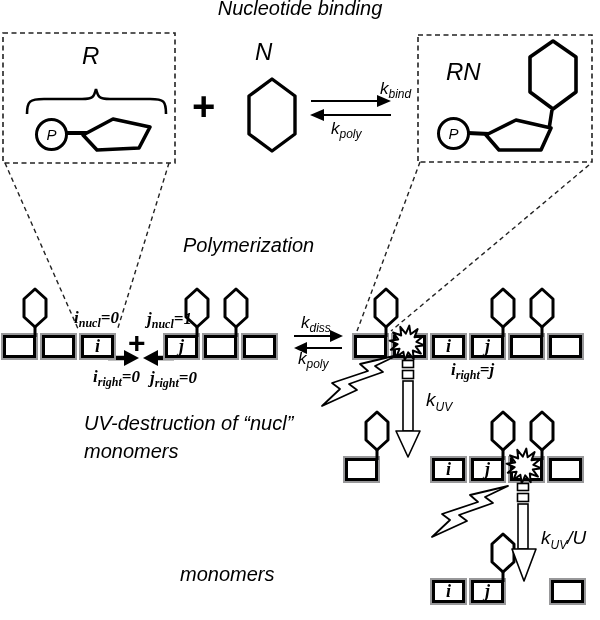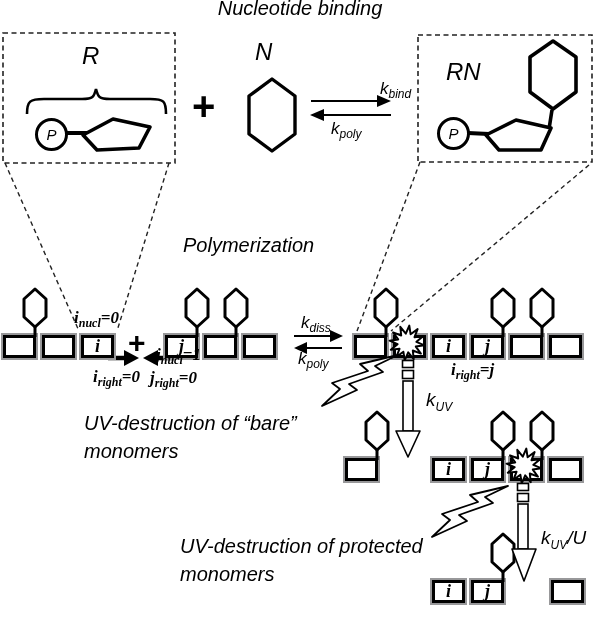--- a/index.html
+++ b/index.html
@@ -105,28 +105,27 @@
     </div>
 
   <div class="txt kl" style="left:332px;top:79px;margin-left:48px;"><span>k</span><sub>bind</sub></div>
   <div class="txt kl" style="left:331px;top:119px;"><span>k</span><sub>poly</sub></div>
   <div class="txt kl" style="left:301px;top:313px;"><span>k</span><sub>diss</sub></div>
   <div class="txt kl" style="left:298px;top:349px;"><span>k</span><sub>poly</sub></div>
   <div class="txt kl" style="left:426px;top:389px;font-size:19px;"><span>k</span><sub>UV</sub></div>
   <div class="txt kl" style="left:541px;top:527px;font-size:19px;"><span>k</span><sub>UV</sub><span>/U</span></div>
 
   <div class="txt sl" style="left:74px;top:308px;"><span>i</span><sub>nucl</sub><span>=0</span></div>
-  <div class="txt sl" style="left:156px;top:309px;margin-top:36px;"><span>j</span><sub>nucl</sub><span>=1</span></div>
+  <div class="txt sl" style="left:147px;top:309px;"><span>j</span><sub>nucl</sub><span>=1</span></div>
   <div class="txt sl" style="left:93px;top:367px;"><span>i</span><sub>right</sub><span>=0</span></div>
   <div class="txt sl" style="left:150px;top:368px;"><span>j</span><sub>right</sub><span>=0</span></div>
   <div class="txt sl" style="left:451px;top:360px;"><span>i</span><sub>right</sub><span>=j</span></div>
 
-  <div class="txt title" style="left:84px;top:412px;">UV-destruction of “bare”</div>
+  <div class="txt title" style="left:84px;top:412px;">UV-destruction of “nucl”</div>
   <div class="txt title" style="left:84px;top:440px;">monomers</div>
-  <div class="txt title" style="left:180px;top:535px;">UV-destruction of protected</div>
   <div class="txt title" style="left:180px;top:563px;">monomers</div>
 
 <div class="sq" style="left: 1px; top: 333px;"></div>
     <svg width="26" height="51" class="deco" style="left: 22px; top: 286px;">
       <polygon points="13,3 24,13 24,31 13,41 2,31 2,13" fill="#fff" stroke="#000" stroke-width="3" stroke-linejoin="round"></polygon>
       <line x1="13" y1="41" x2="13" y2="51" stroke="#000" stroke-width="3"></line>
     </svg>
     <div class="sq" style="left: 40px; top: 333px;"></div>
     <div class="sq" style="left: 79px; top: 333px;">
       <span>i</span>

